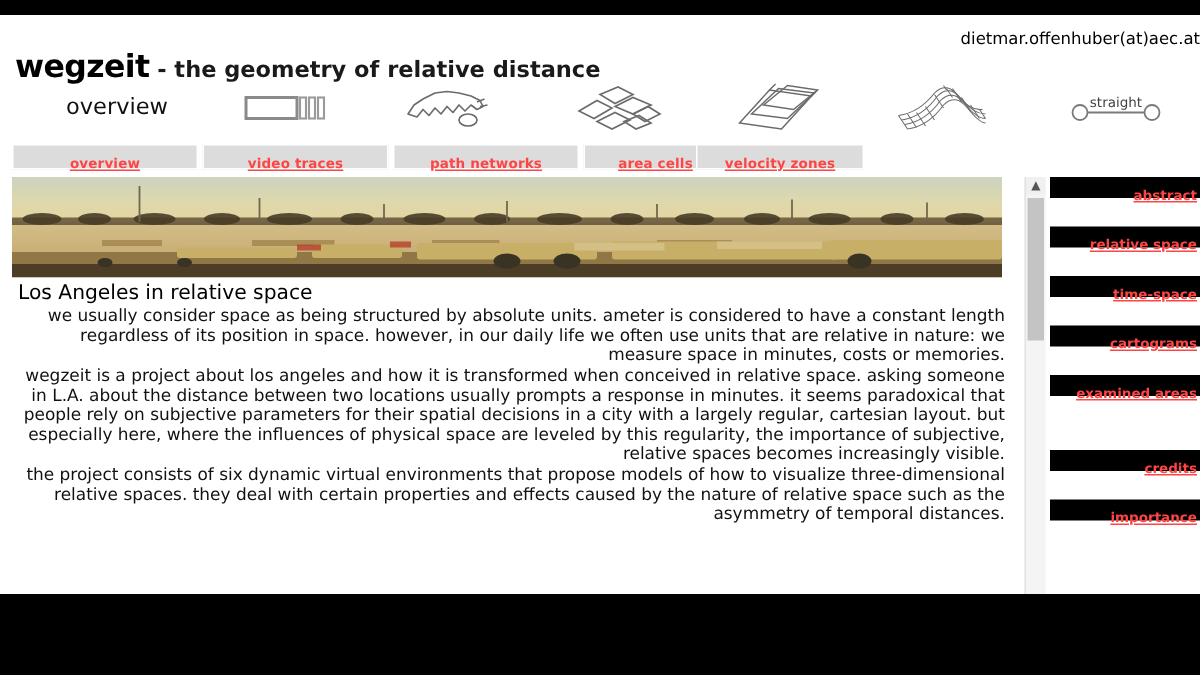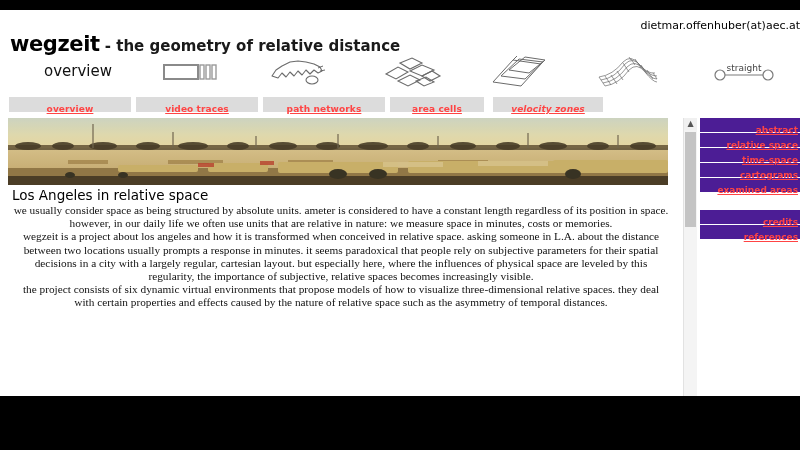--- a/index.html
+++ b/index.html
@@ -144,23 +144,22 @@
     margin: 2px 0 1px 4px;
     font-size: 13.5px;
     font-weight: normal;
     color: #000;
   }
   .para {
     margin: 0 0 0 4px;
     font-size: 11.3px;
     line-height: 13.2px;
     color: #111;
-    text-align: center;
+    text-align: right;
     width: 658px;
-    font-family: Liberation Serif, serif;
   }
 
   
   #scrollbar {
     position: absolute;
     left: 683px;
     top: 3px;
     width: 13px;
     height: 290px;
     background: #f4f4f4;
@@ -192,22 +191,22 @@
 
   
   #sidecol {
     position: absolute;
     left: 700px;
     top: 3px;
     width: 100px;
   }
   .sidecell {
     height: 14px;
-    margin-bottom: 1px;
-    background: #4c1d95;
+    margin-bottom: 19px;
+    background: #000000;
     text-align: right;
     cursor: pointer;
     white-space: nowrap;
     overflow: visible;
   }
   .sidecell span {
     display: inline-block;
     padding-right: 2px;
     margin-top: 2px;
     font-size: 9px;
@@ -297,21 +296,21 @@
         <text x="32" y="17" font-family="DejaVu Sans, sans-serif" font-size="9" fill="#444" text-anchor="middle">straight</text>
       </svg>
     </div>
   </div>
 
   <div id="navrow">
       <div class="navcell" style="left: 8px; width: 124px;"><span>overview</span></div>
       <div class="navcell" style="left: 135px; width: 124px;"><span>video traces</span></div>
       <div class="navcell" style="left: 262px; width: 124px;"><span>path networks</span></div>
       <div class="navcell" style="left: 389px; width: 96px;"><span>area cells</span></div>
-      <div class="navcell" style="left: 492px; width: 112px; font-style: italic;"><span>velocity zones</span></div>
+      <div class="navcell" style="left: 464px; width: 112px;"><span>velocity zones</span></div>
     </div>
 
   <div id="bodyarea">
 
     <div id="maincol">
 
       <div id="photo">
         <svg width="660" height="67" viewBox="0 0 660 67" preserveAspectRatio="none">
           <defs>
             <linearGradient id="sky" x1="0" y1="0" x2="0" y2="1">
@@ -400,17 +399,17 @@
     </div>
 
     <div id="sidecol">
         <div class="sidecell"><span>abstract</span></div>
         <div class="sidecell"><span>relative space</span></div>
         <div class="sidecell"><span>time-space</span></div>
         <div class="sidecell"><span>cartograms</span></div>
         <div class="sidecell"><span>examined areas</span></div>
         <div class="sidegap"></div>
         <div class="sidecell"><span>credits</span></div>
-        <div class="sidecell"><span>references</span></div>
+        <div class="sidecell"><span>importance</span></div>
       </div>
 
   </div>
 </div>
 
 </body></html>

